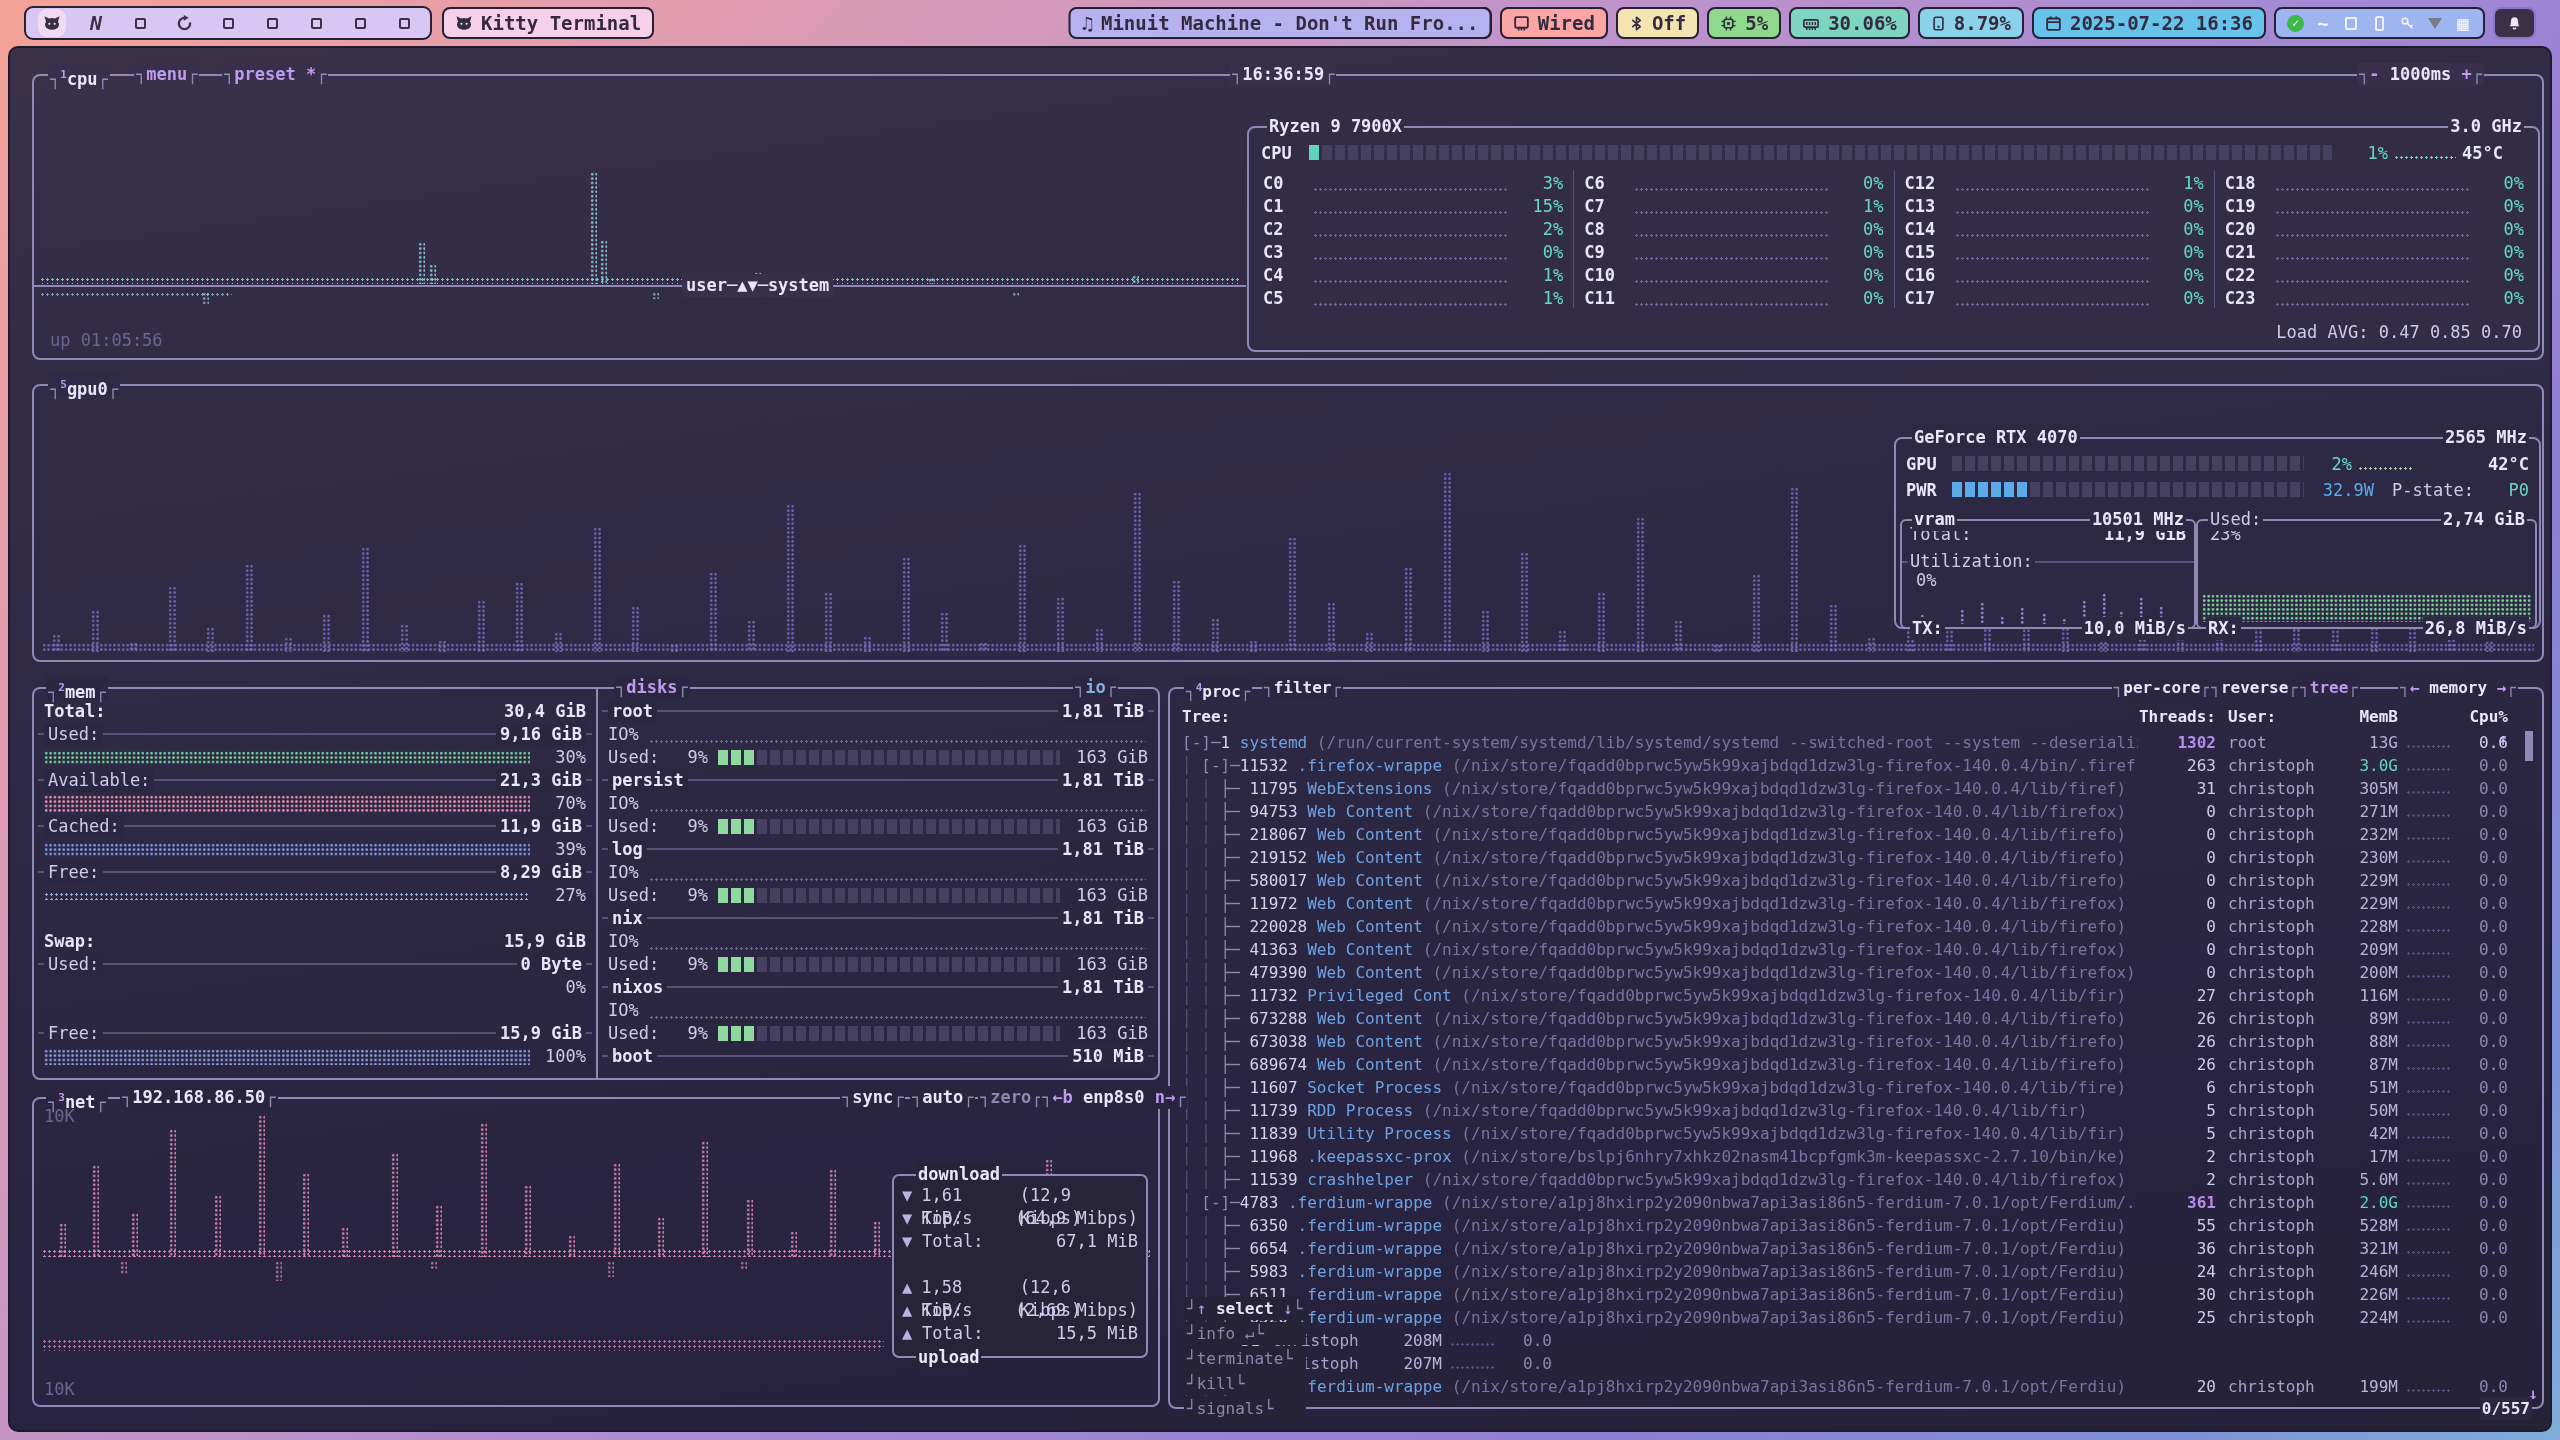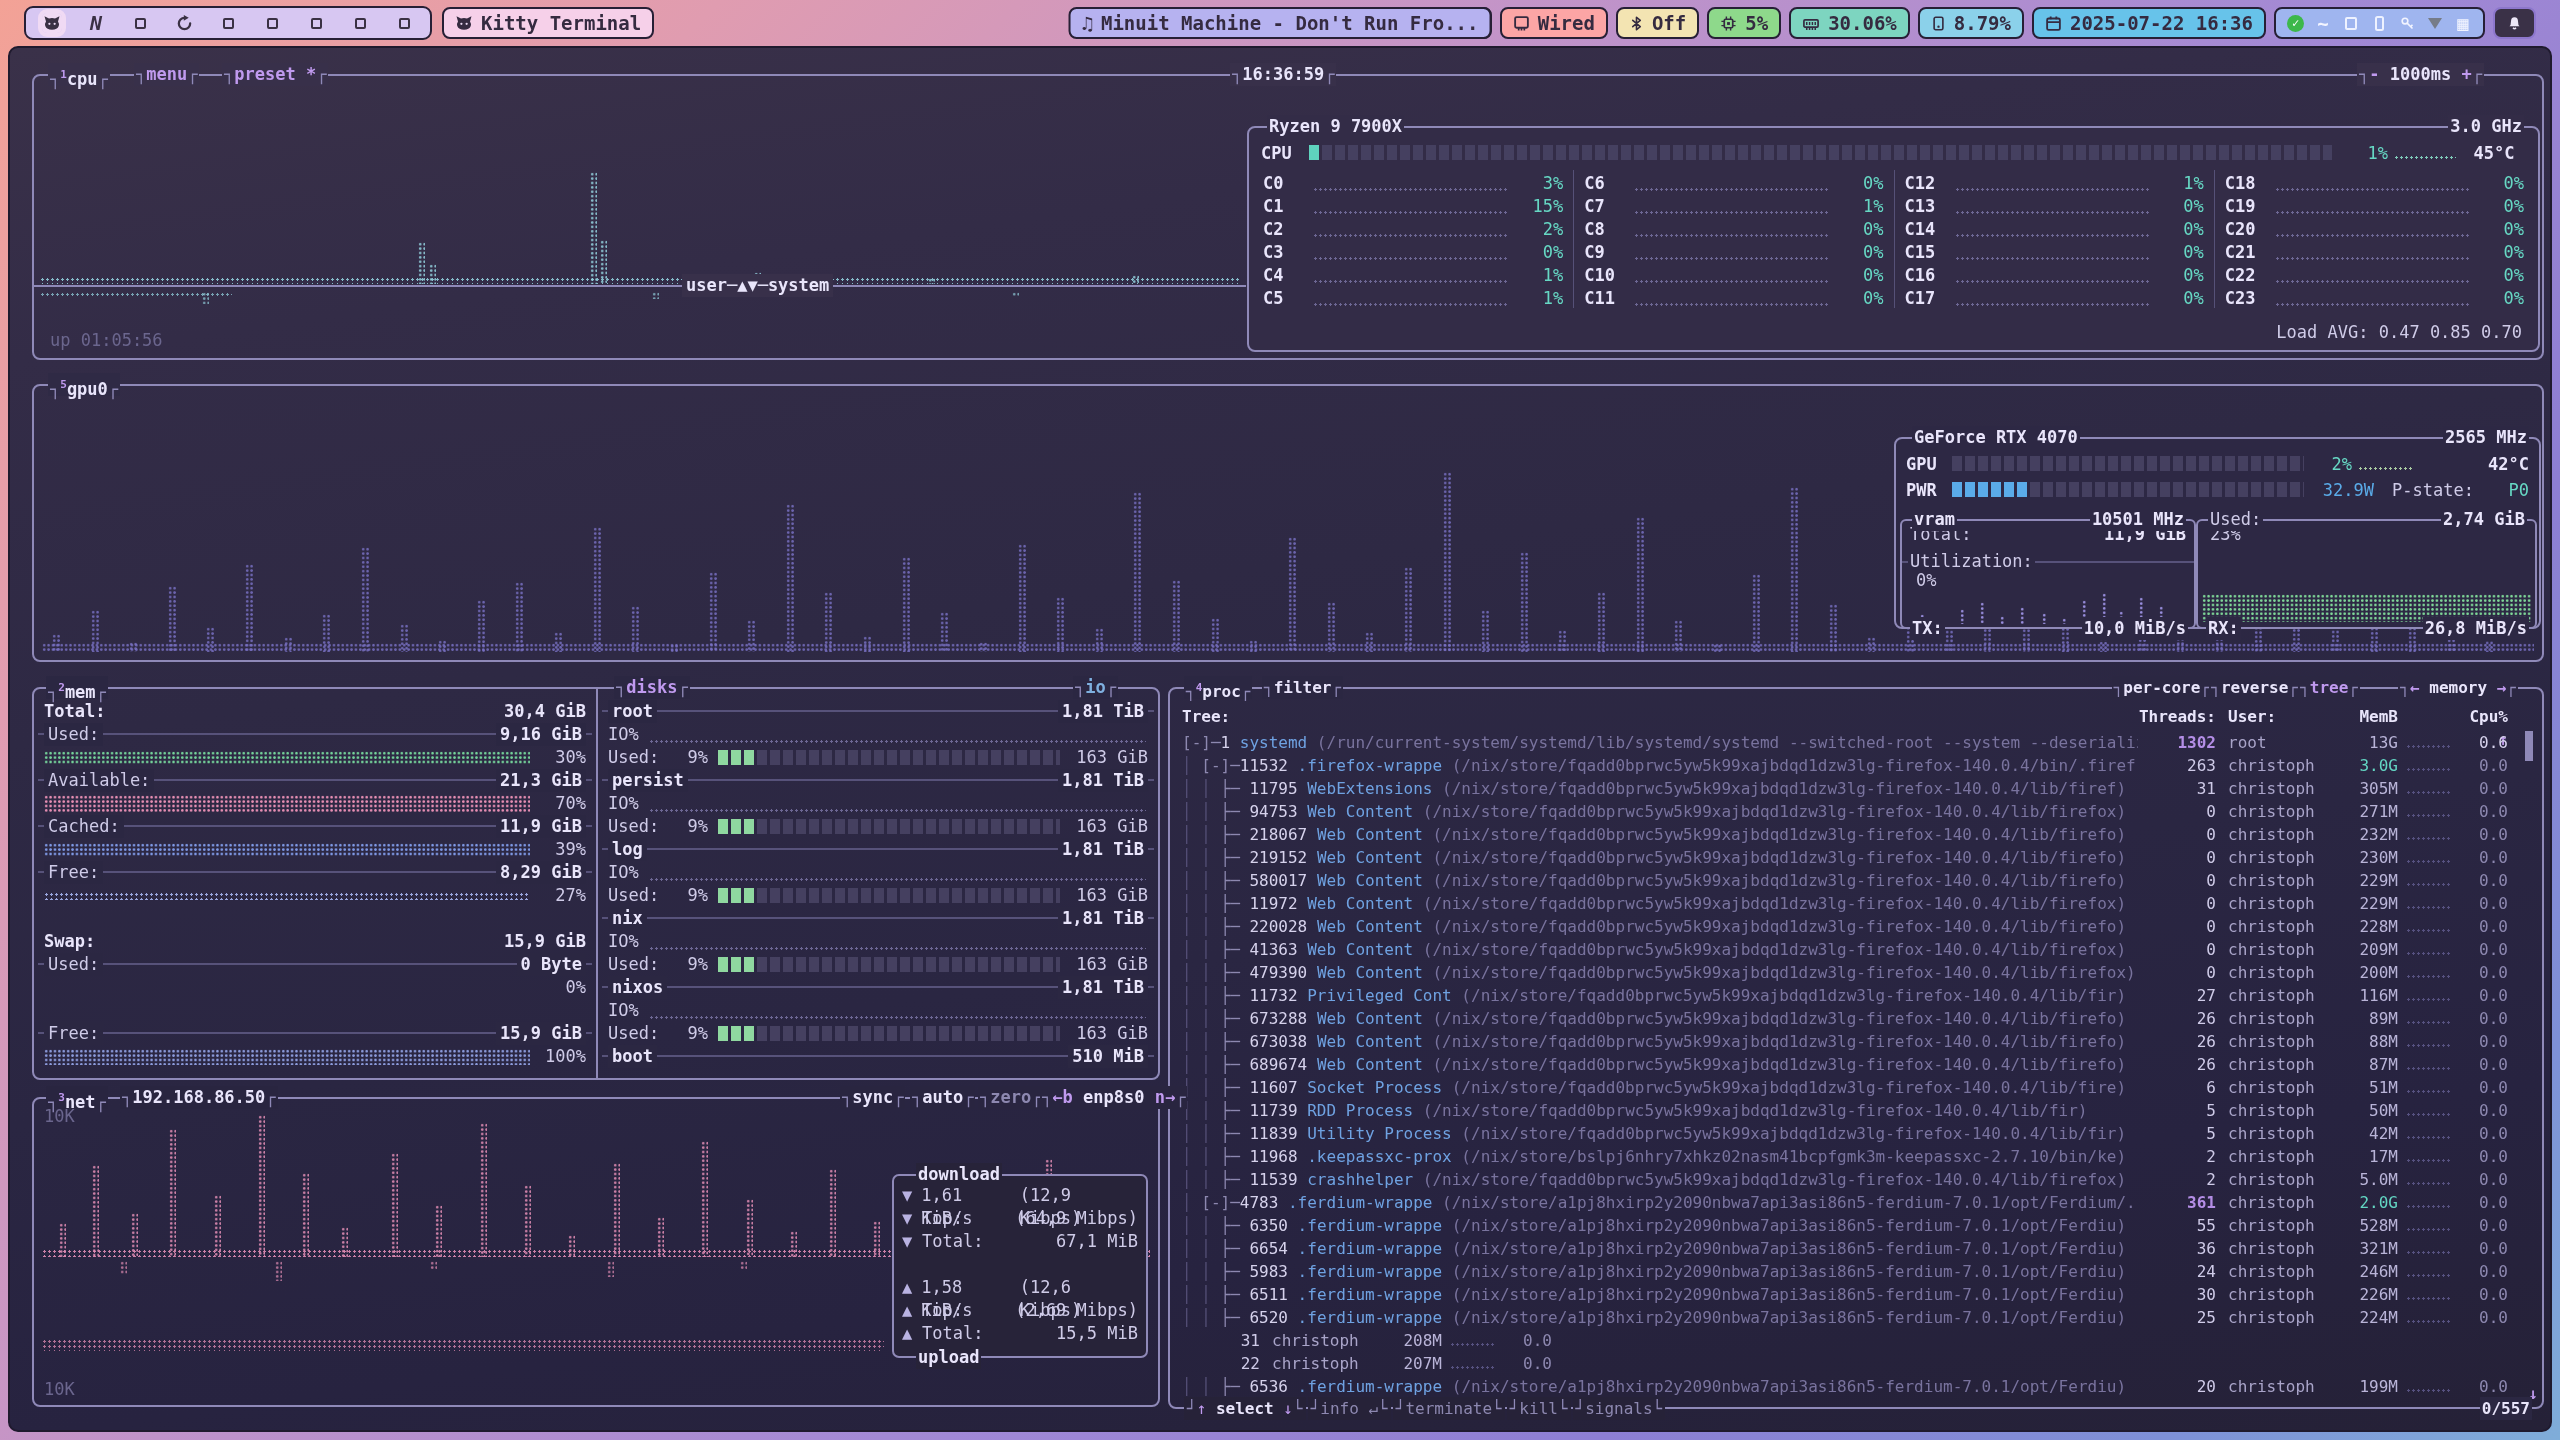--- a/index.html
+++ b/index.html
@@ -108,21 +108,21 @@
   .pmg{width:54px;position:relative;}
   .pmg::after{content:"";position:absolute;left:8px;right:2px;bottom:5px;height:5px;background-image:radial-gradient(circle,#565180 1px,transparent 1.2px);background-size:5px 5px;}
   .pcpu{width:56px;text-align:right;color:var(--dim);}
   .ind{color:#565178;}.tog{color:#8d88b0;}.pid{color:#d6d2ec;}.pname{color:#6fa2e2;}.pcmd{color:#79739e;}
   .thacc{color:#b48ee6;font-weight:bold;}
   .memacc{color:#63d6c3;}
   .cpuhl{color:#d6d2ec;}
   .sbar{position:absolute;right:8px;top:42px;bottom:26px;width:10px;}
   .sthumb{position:absolute;top:0;left:1px;width:8px;height:30px;background:#8f89b8;}
   .sarrow{position:absolute;right:4px;bottom:4px;color:var(--acc);font-weight:bold;}
-  .botbar{position:absolute;bottom:-13px;left:14px;display:flex;gap:2px;z-index:5;}
+  .botbar{position:absolute;bottom:-13px;left:14px;display:flex;gap:2px;z-index:5;flex-direction:column;}
   .bchip{height:23px;line-height:23px;background:#262238;padding:0 3px;white-space:pre;color:var(--dim);}
   .bchip b{color:var(--tb);}
 </style>
 </head>
 <body>
 
 <div class="screen">
 
   <div class="topbar">
     <div class="ws" id="ws">
@@ -301,21 +301,21 @@
       <div class="box corebox">
         <div class="chip" style="left:18px">Ryzen 9 7900X</div>
         <div class="chip" style="right:14px">3.0 GHz</div>
         <div class="cpurow">
           <b style="width:48px;color:var(--tb)">CPU</b>
           <div class="mtr" style="flex:1;margin-right:12px">
               <div class="mfill" style="width:13px;--fc:#5fd3be"></div>
             </div>
           <span class="tealc" style="width:44px;text-align:right">1%</span>
           <div class="dl" style="width:62px;height:6px;margin:10px 6px 0;--dc:#7ec9b8"></div>
-          <b style="width:64px;text-align:center;color:var(--tb)">45°C</b>
+          <b style="width:64px;text-align:left;color:var(--tb)">45°C</b>
         </div>
         <div class="cores" id="cores">
             <div class="core">
               <b>C0</b>
               <span class="cdl dl"></span>
               <span class="cpct">3%</span>
             </div>
             <div class="core">
               <b>C1</b>
               <span class="cdl dl"></span>

